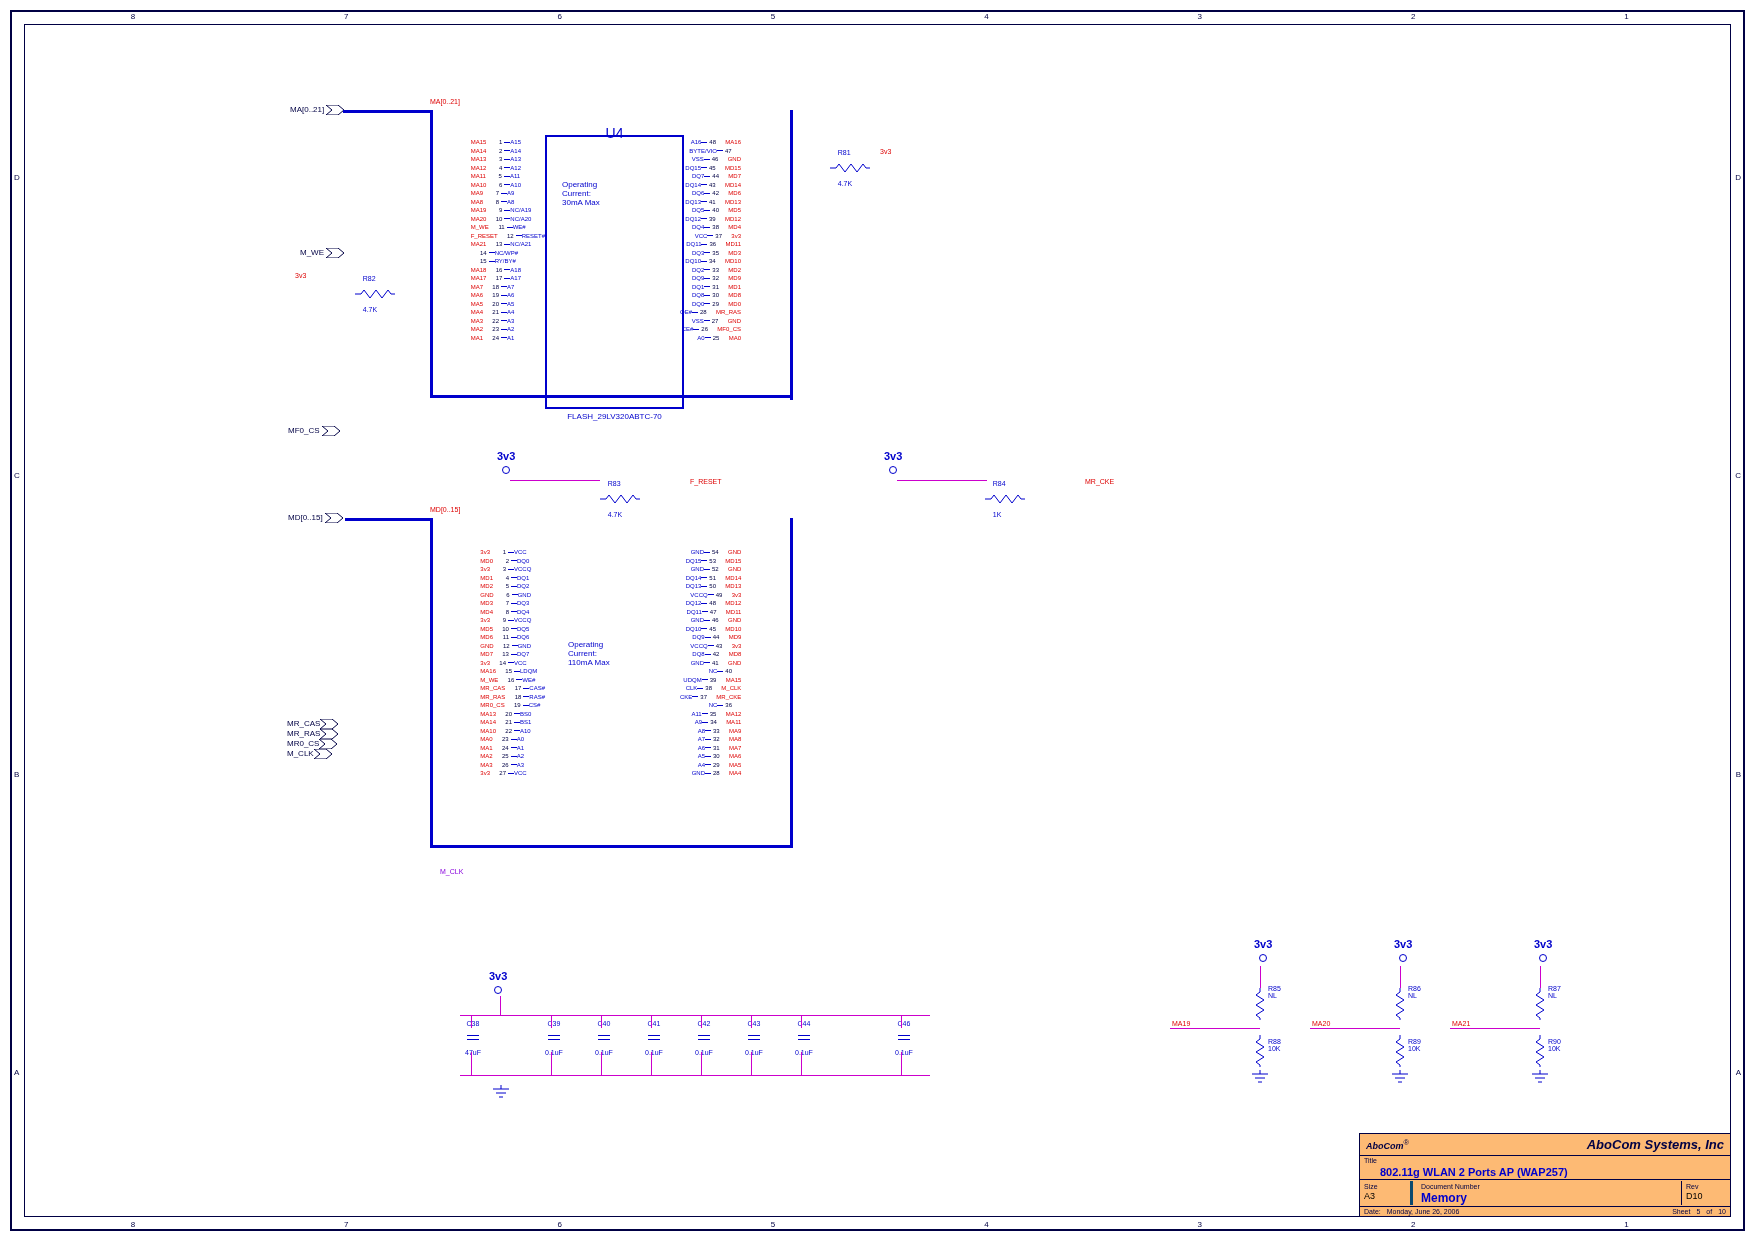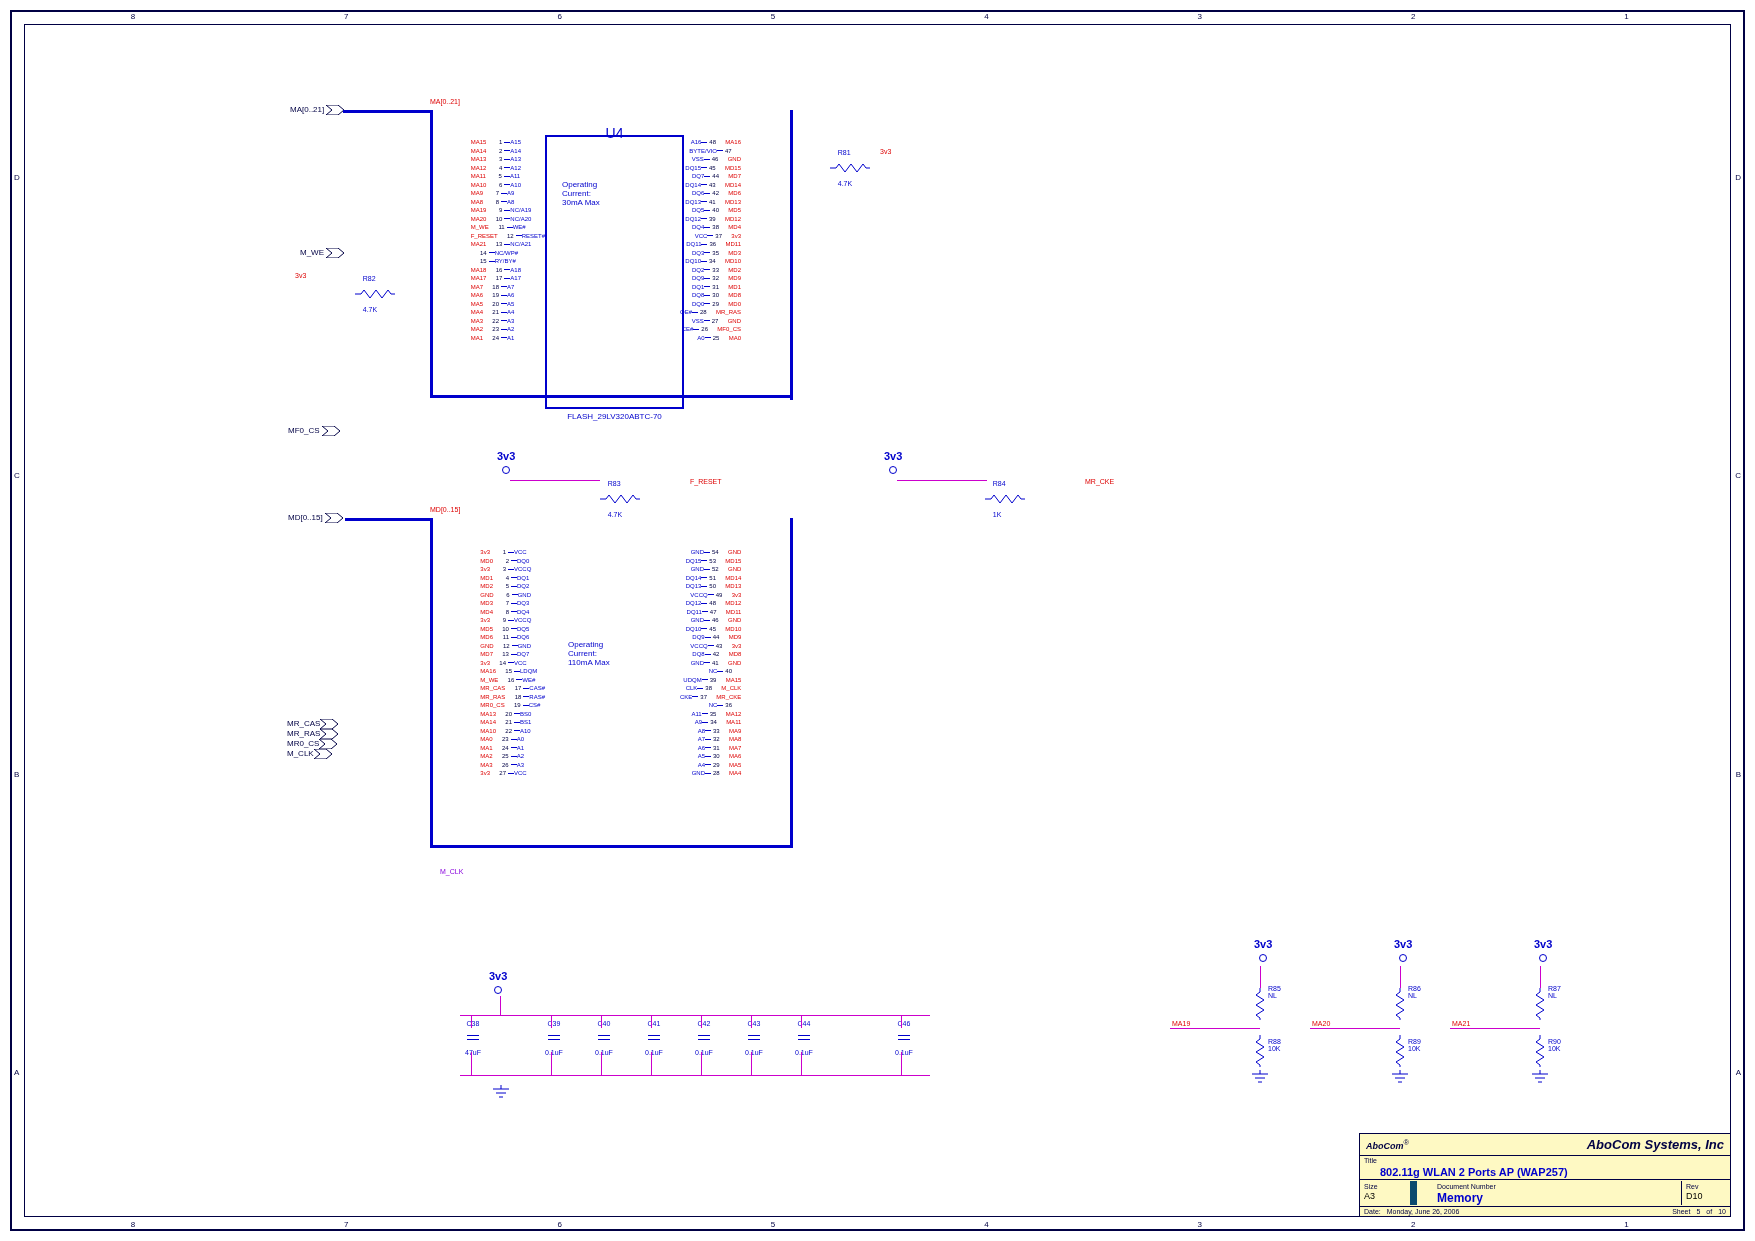--- a/index.html
+++ b/index.html
@@ -33,21 +33,21 @@
 .bus.h{height:3px}
 .bus.v{width:3px}
 .port{position:absolute;font-size:8px;color:#004;white-space:nowrap}
 .port svg{vertical-align:middle}
 .cap{position:absolute;color:#00c;font-size:7px;text-align:center}
 .cap .sym{width:12px;height:22px;margin:0 auto;position:relative}
 .cap .sym::before,.cap .sym::after{content:'';position:absolute;left:0;width:12px;height:1px;background:#00c}
 .cap .sym::before{top:8px}
 .cap .sym::after{top:12px}
 .netlabel{position:absolute;color:#d00;font-size:7px;white-space:nowrap}
-.titleblock{position:absolute;right:24px;bottom:24px;width:370px;border:1px solid #004;background:#fef9c3;font-size:9px}
+.titleblock{position:absolute;right:24px;bottom:24px;width:370px;border:1px solid #004;background:#fdba74;font-size:9px}
 .titleblock .row{border-top:1px solid #004;padding:1px 4px;display:flex;gap:6px}
 .titleblock .logo{font-style:italic;font-weight:bold;color:#004}
 .titleblock .titlerow{font-size:11px;color:#00c;font-weight:bold}
 .titleblock .small{font-size:7px;color:#004}
 .titleblock .company{font-size:13px;color:#004;font-style:italic;font-weight:bold}
 </style>
 </head>
 <body>
 
 <div class="sheet">
@@ -931,21 +931,21 @@
       <span class="company">AboCom Systems, Inc</span>
     </div>
     <div class="row">
         <span class="small">Title</span>
       </div>
     <div class="row titlerow" style="border-top:none;padding-left:20px">
         <span>802.11g WLAN 2 Ports AP (WAP257)</span>
       </div>
     <div class="row">
       <div style="width:40px"><span class="small">Size</span><br><span>A3</span></div>
-      <div style="flex:1;border-left:7px solid #0c4a6e;padding-left:20px"><span class="small">Document Number</span><br><span class="titlerow" style="font-size:12px">Memory</span></div>
+      <div style="flex:1;border-left:3px solid #0c4a6e;padding-left:8px"><span class="small">Document Number</span><br><span class="titlerow" style="font-size:12px">Memory</span></div>
       <div style="width:40px;border-left:1px solid #004;padding-left:4px"><span class="small">Rev</span><br><span>D10</span></div>
     </div>
     <div class="row small">
       <span>Date:</span>
       <span>Monday, June 26, 2006</span>
       <span style="margin-left:auto">Sheet</span>
       <span>5</span>
       <span>of</span>
       <span>10</span>
     </div>

